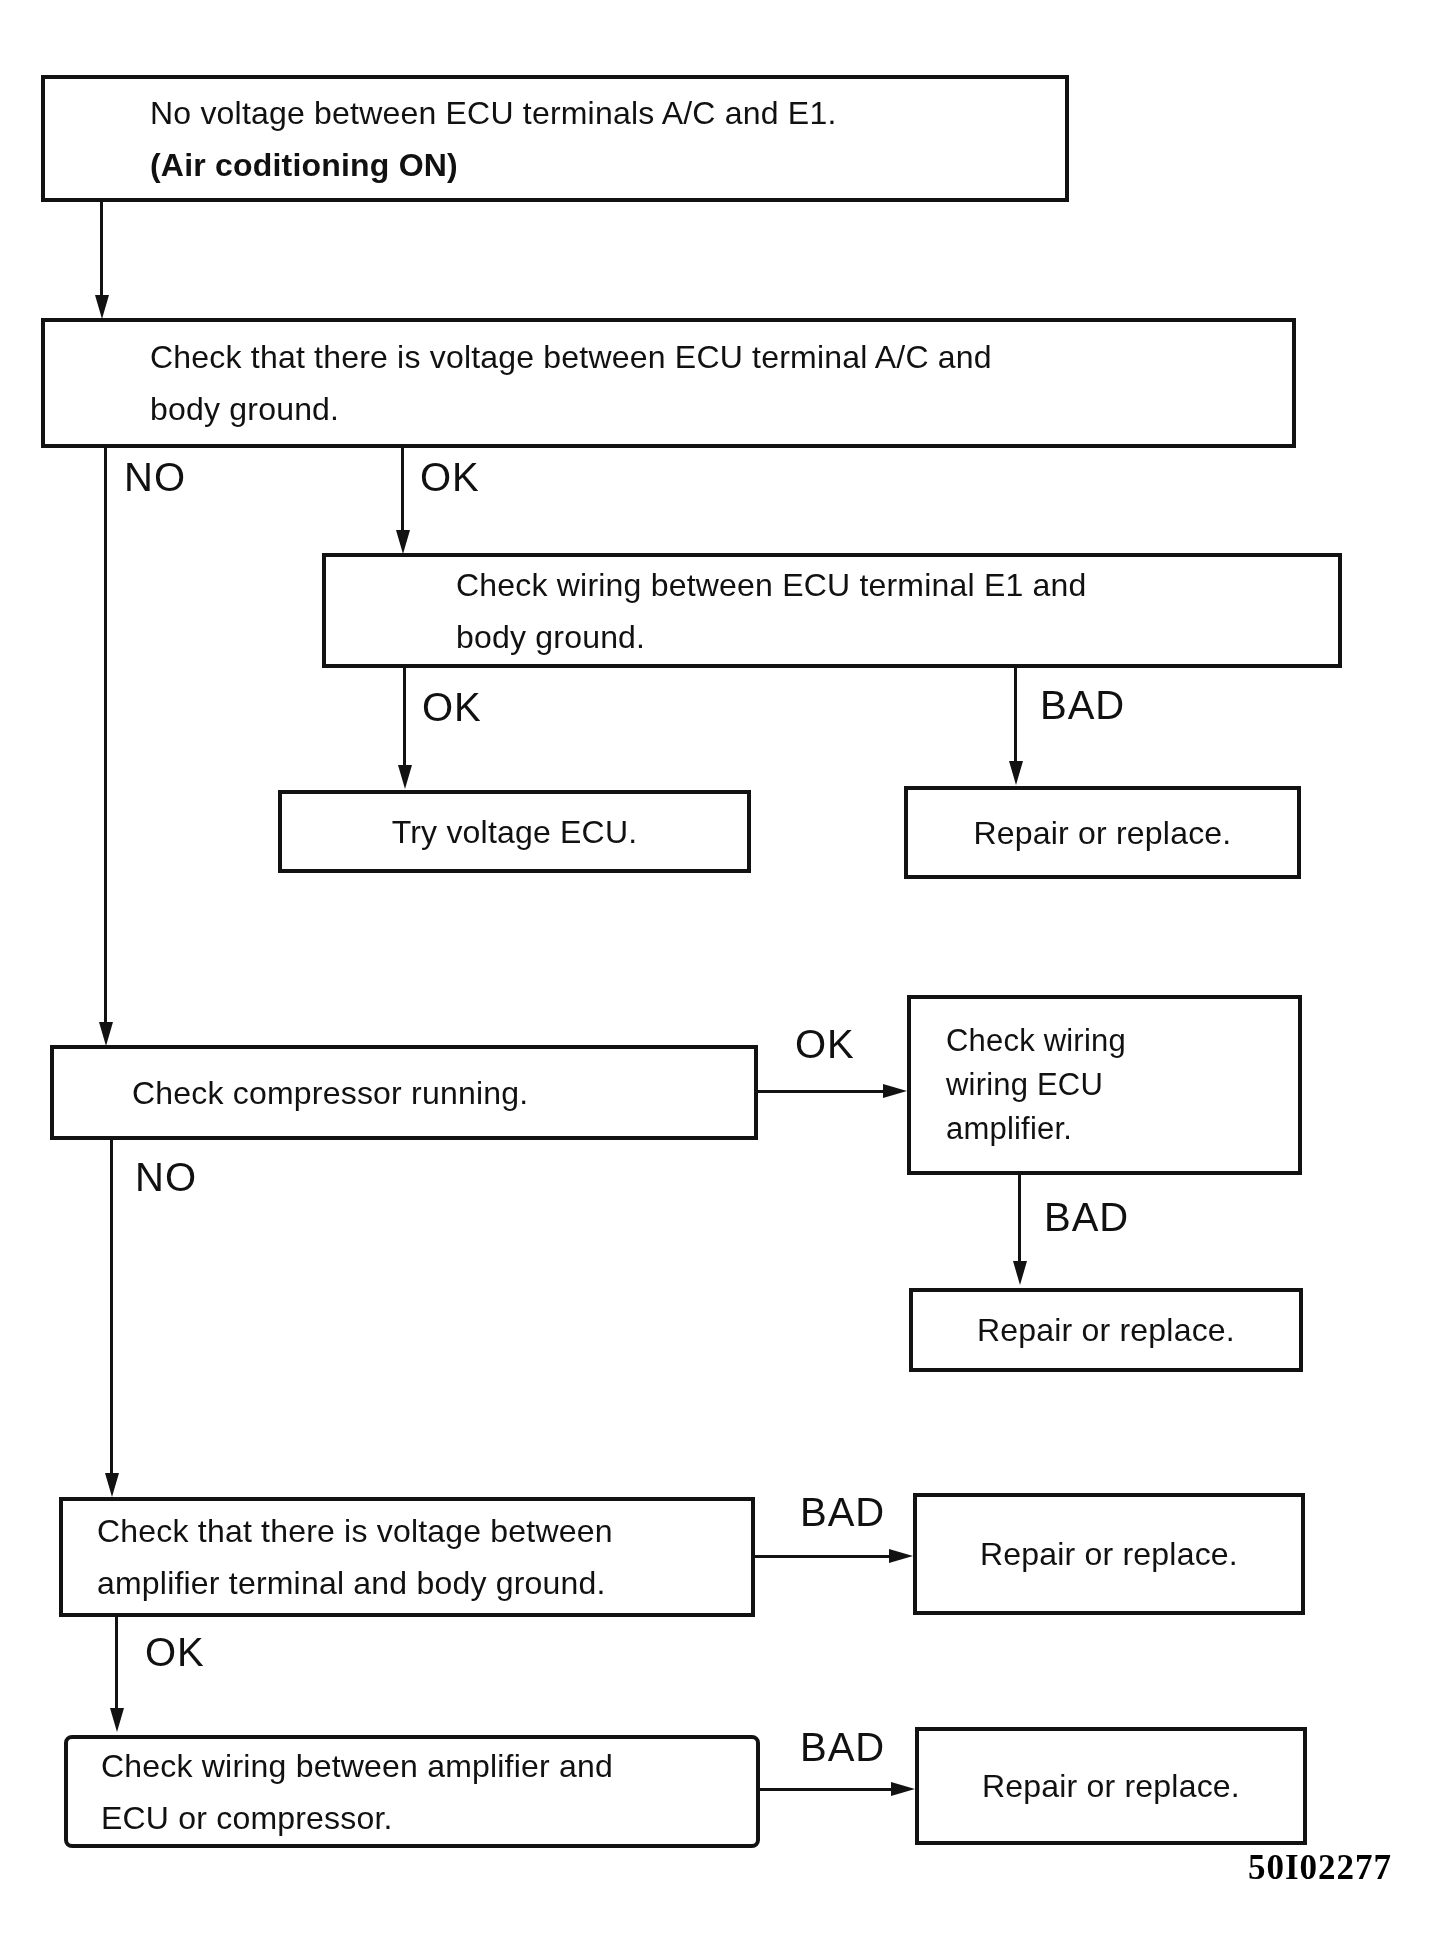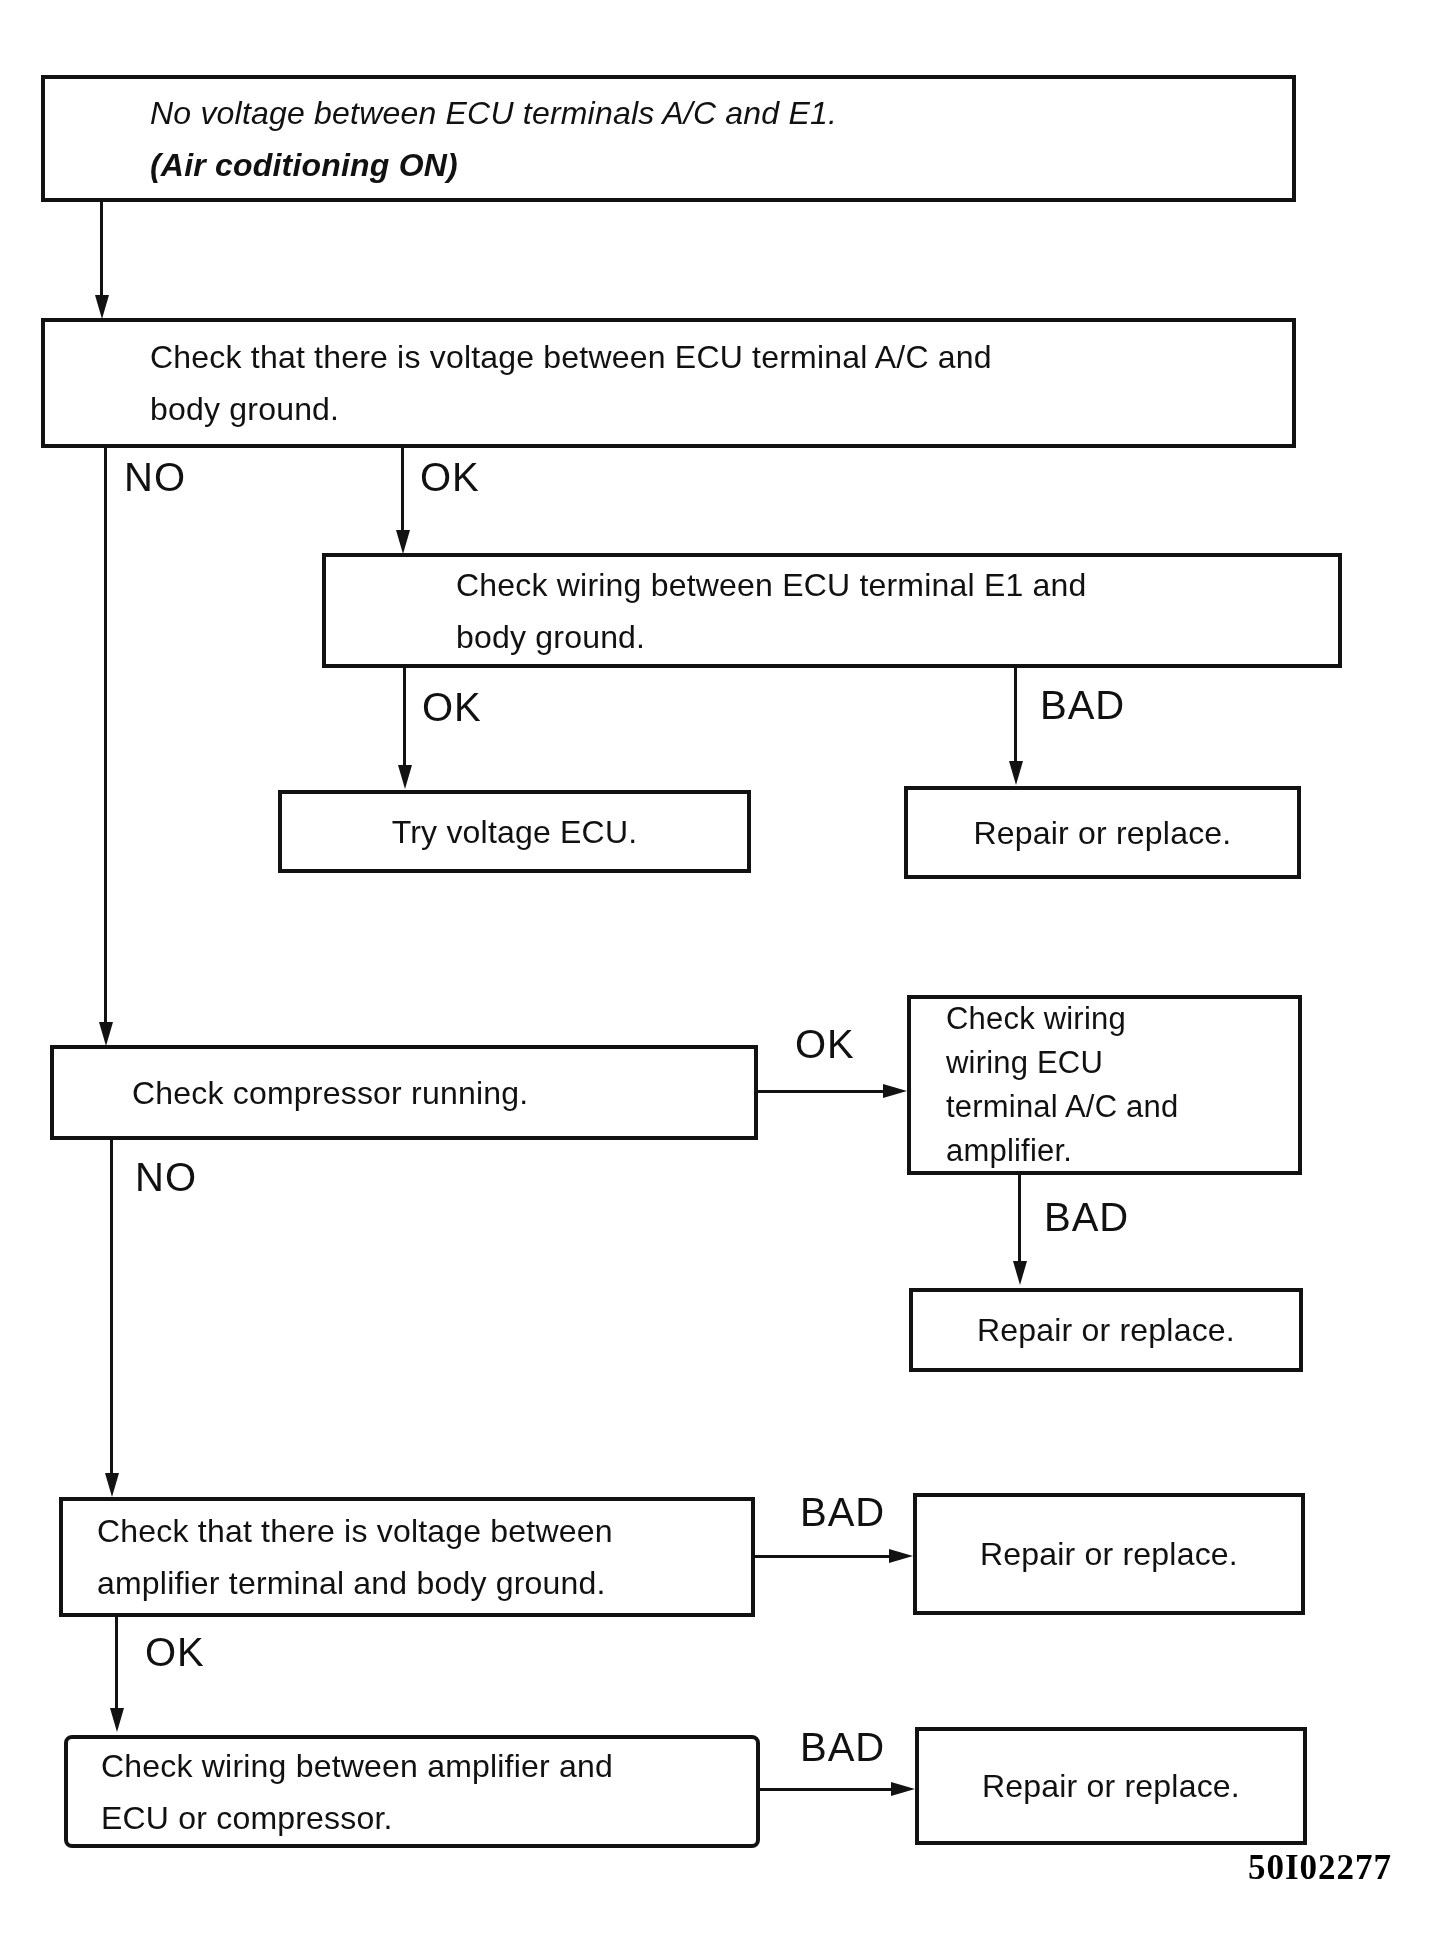--- a/index.html
+++ b/index.html
@@ -71,21 +71,21 @@
     font-size: 35px;
     letter-spacing: 1px;
     color: #000000;
   }
 </style>
 </head>
 <body>
 
 <div class="canvas">
 
-  <div class="node" style="left:41px; top:75px; width:1255px; height:127px; padding-left:105px;font-style:italic;">
+  <div class="node" style="left:41px; top:75px; width:1028px; height:127px; padding-left:105px;">
     <span class="tline">No voltage between ECU terminals A/C and E1.</span>
     <span class="tline bold">(Air coditioning ON)</span>
   </div>
 
   <div class="vline" style="left:100px; top:202px; height:96px;"></div>
   <div class="arr-down" style="left:95px; top:295px;"></div>
 
   <div class="node" style="left:41px; top:318px; width:1255px; height:130px; padding-left:105px;">
     <span class="tline">Check that there is voltage between ECU terminal A/C and</span>
     <span class="tline">body ground.</span>
@@ -124,21 +124,20 @@
     <span class="tline">Check compressor running.</span>
   </div>
 
   <div class="hline" style="left:758px; top:1090px; width:127px;"></div>
   <div class="arr-right" style="left:883px; top:1084px;"></div>
   <div class="elabel" style="left:795px; top:1022px;">OK</div>
 
   <div class="node tight" style="left:907px; top:995px; width:395px; height:180px; padding-left:35px;">
     <span class="tline">Check wiring</span>
     <span class="tline">wiring ECU</span>
-    <span class="tline">terminal A/C and</span>
     <span class="tline">amplifier.</span>
   </div>
 
   <div class="vline" style="left:110px; top:1140px; height:335px;"></div>
   <div class="arr-down" style="left:105px; top:1473px;"></div>
   <div class="elabel" style="left:135px; top:1155px;">NO</div>
 
   <div class="vline" style="left:1018px; top:1175px; height:89px;"></div>
   <div class="arr-down" style="left:1013px; top:1261px;"></div>
   <div class="elabel" style="left:1044px; top:1195px;">BAD</div>

